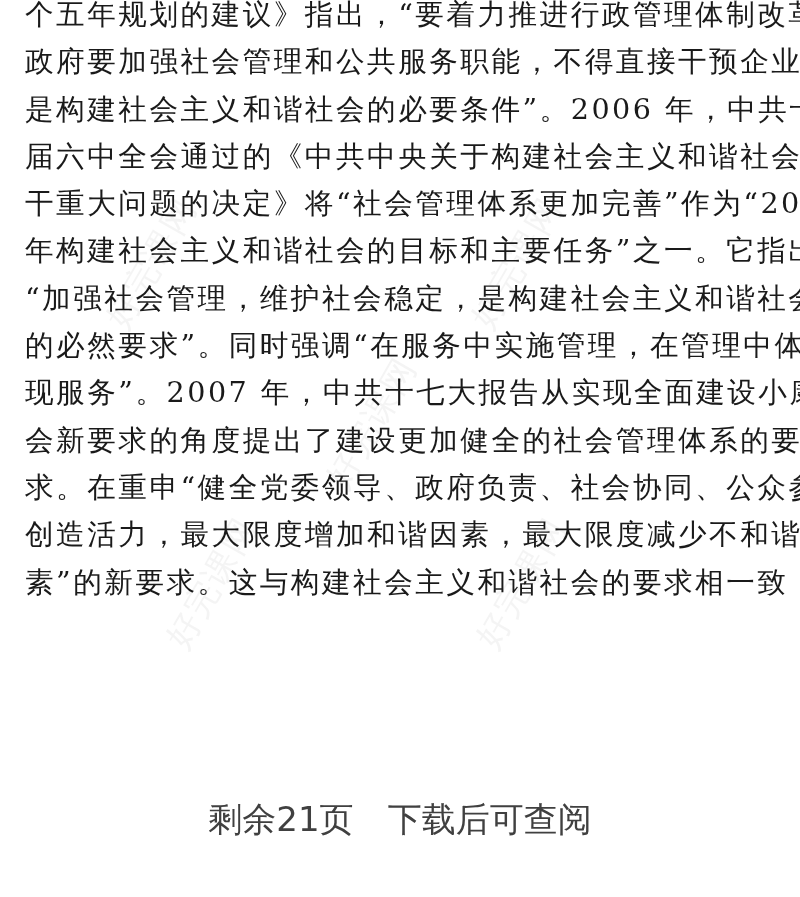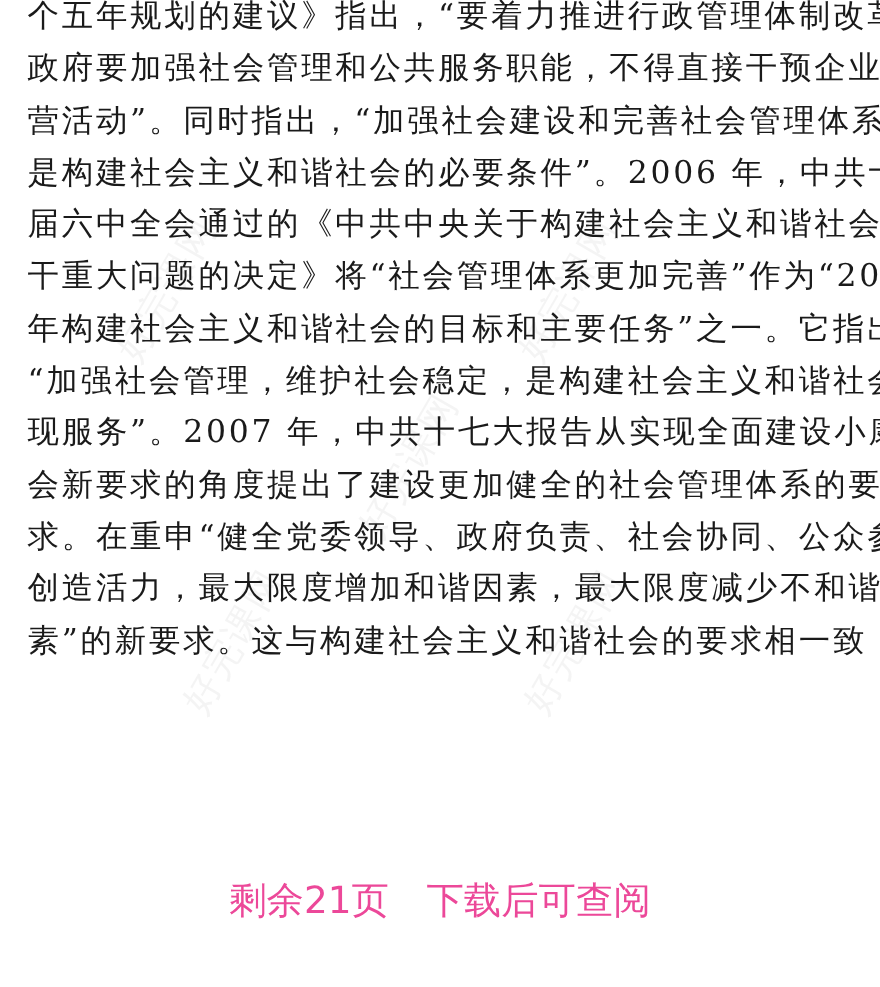--- a/index.html
+++ b/index.html
@@ -50,21 +50,21 @@
       letter-spacing: 2px;
     }
     .footer-note {
       position: absolute;
       left: 0;
       top: 794px;
       width: 800px;
       text-align: center;
       font-family: "DejaVu Sans", "Liberation Sans", sans-serif;
       font-size: 34px;
-      color: #ec4899;
+      color: #404040;
       line-height: 50px;
     }
     .footer-note .gap {
       display: inline-block;
       width: 34px;
     }
   </style>
 </head>
 <body>
 
@@ -72,26 +72,26 @@
 
   <div class="watermark" style="left:80px; top:240px;">好完课网</div>
   <div class="watermark" style="left:445px; top:240px;">好完课网</div>
   <div class="watermark" style="left:300px; top:400px;">好完课网</div>
   <div class="watermark" style="left:140px; top:560px;">好完课网</div>
   <div class="watermark" style="left:450px; top:560px;">好完课网</div>
 
   <div class="body-text">
     <span class="line">个五年规划的建议》指出，“要着力推进行政管理体制改革，</span>
     <span class="line">政府要加强社会管理和公共服务职能，不得直接干预企业经</span>
-    <span class="line">营活动”。同时指出，“加强社会建设和完善社会管理体系</span>
     <span class="line">是构建社会主义和谐社会的必要条件”。2006 年，中共十六</span>
     <span class="line">届六中全会通过的《中共中央关于构建社会主义和谐社会若</span>
     <span class="line">干重大问题的决定》将“社会管理体系更加完善”作为“2020</span>
     <span class="line">年构建社会主义和谐社会的目标和主要任务”之一。它指出，</span>
     <span class="line">“加强社会管理，维护社会稳定，是构建社会主义和谐社会</span>
+    <span class="line">的必然要求”。同时强调“在服务中实施管理，在管理中体</span>
     <span class="line">现服务”。2007 年，中共十七大报告从实现全面建设小康社</span>
     <span class="line">会新要求的角度提出了建设更加健全的社会管理体系的要</span>
     <span class="line">求。在重申“健全党委领导、政府负责、社会协同、公众参</span>
     <span class="line">创造活力，最大限度增加和谐因素，最大限度减少不和谐因</span>
     <span class="line">素”的新要求。这与构建社会主义和谐社会的要求相一致，</span>
   </div>
 
   <div class="footer-note">
     <span>剩余21页</span><span class="gap"></span><span>下载后可查阅</span>
   </div>

